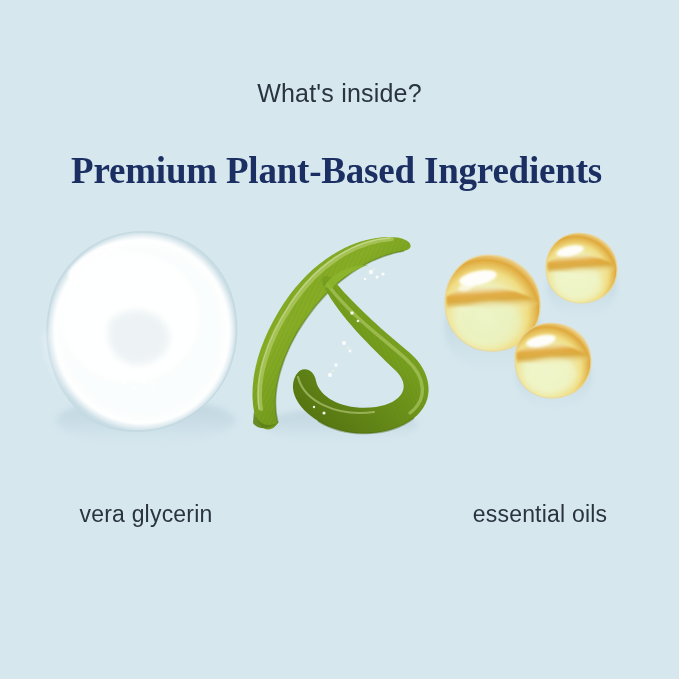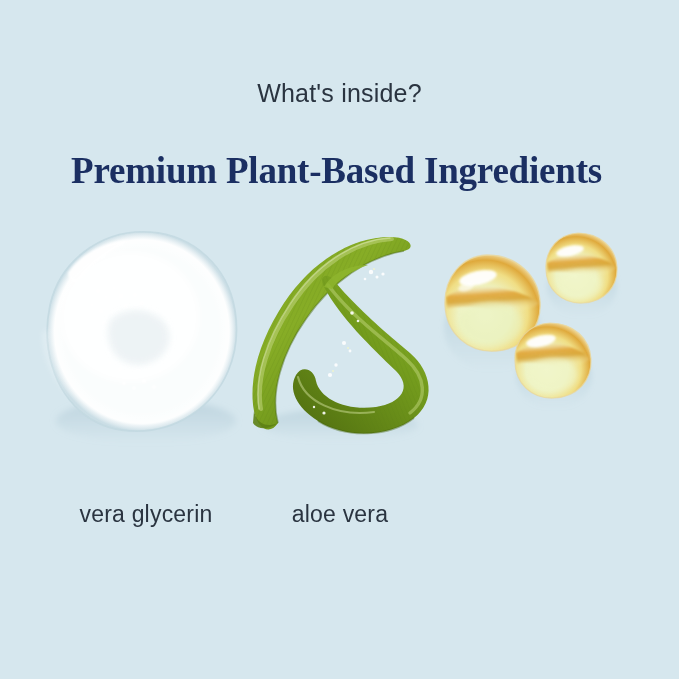--- a/index.html
+++ b/index.html
@@ -327,21 +327,20 @@
             <circle cx="84" cy="188" r="1.6"></circle>
               <circle cx="74" cy="182" r="1.2"></circle>
           </g>
           <g fill="#f3f7c8" opacity=".8" filter="url(#tiny-blur-a)">
             <circle cx="134" cy="44" r="1.1"></circle>
               <circle cx="108" cy="123" r="1.0"></circle>
             <circle cx="93" cy="146" r="1.1"></circle>
           </g>
         </svg>
       </div>
-      <div class="caption">aloe vera</div>
     </div>
 
     <div class="item" id="item-oils">
       <div class="item-art">
         <svg class="art" viewBox="0 0 220 225" preserveAspectRatio="xMidYMid meet" aria-hidden="true">
           <defs>
             <radialGradient id="oil-grad" cx="42%" cy="62%" r="66%">
               <stop offset="0%" stop-color="#f3f8d2"></stop>
               <stop offset="42%" stop-color="#eef3c4"></stop>
               <stop offset="68%" stop-color="#f0de85"></stop>
@@ -410,16 +409,17 @@
                      C84 115 99 99 120 98 Z" fill="url(#oil-grad)"></path>
             <path d="M86 128 C98 119 116 117 133 120 C146 123 156 128 160 134
                      C153 141 140 143 126 141 C109 138 94 136 87 139 Z" fill="url(#oil-rimband)" filter="url(#mini-blur-o)"></path>
             <path d="M120 98 C144 98 160 114 161 134 C162 156 147 172 124 173
                      C101 174 85 158 85 136 C84 115 99 99 120 98 Z" fill="none" stroke="#e9d79d" stroke-width="1.2" opacity=".8"></path>
             <ellipse cx="111" cy="116" rx="15" ry="5.5" fill="#ffffff" opacity=".95" transform="rotate(-12 111 116)" filter="url(#mini-blur-o)"></ellipse>
             <ellipse cx="122" cy="150" rx="25" ry="17" fill="#f0f5c6" opacity=".6" filter="url(#soft-blur-o)"></ellipse>
           </g>
         </svg>
       </div>
+      <div class="caption">essential oils</div>
     </div>
 
   </div>
 </div>
 
 </body></html>

